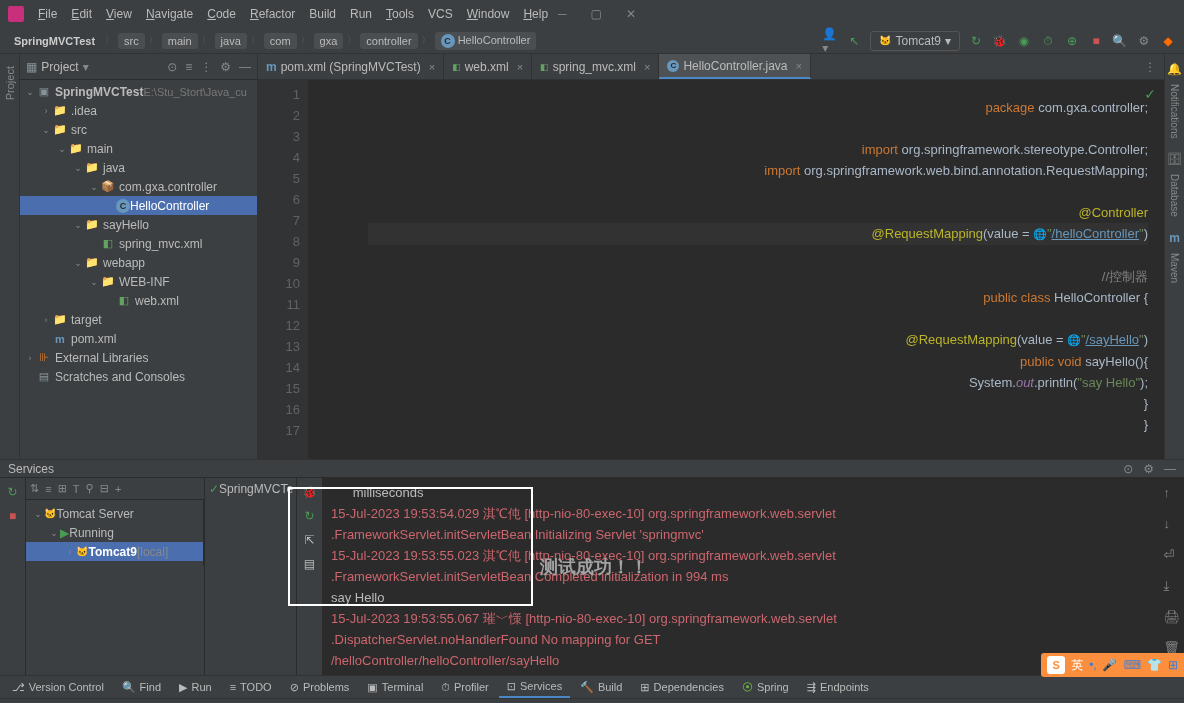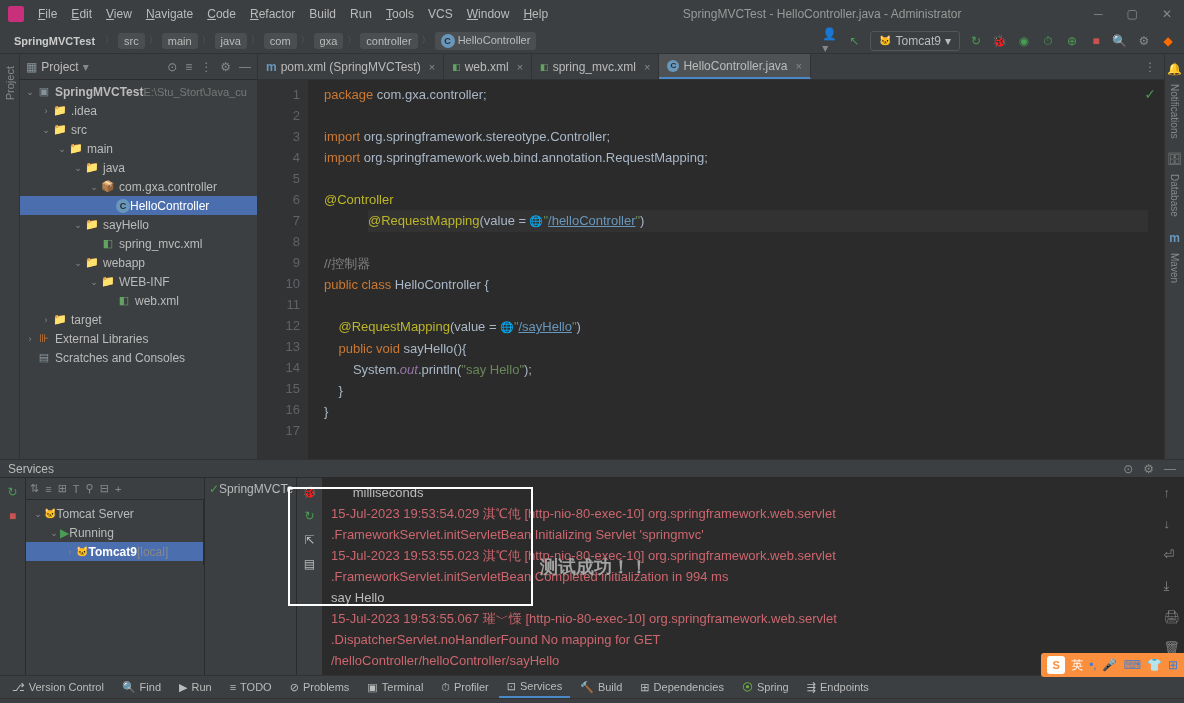--- a/index.html
+++ b/index.html
@@ -63,21 +63,21 @@
     .editor-tabs { height: 26px; background: #3c3f41; display: flex; align-items: center; border-bottom: 1px solid #323232; }
     .editor-tab { height: 25px; padding: 0 8px; display: flex; align-items: center; gap: 4px; border-right: 1px solid #323232; cursor: pointer; font-size: 12px; }
     .editor-tab.active { background: #4e5254; border-bottom: 2px solid #4a88c7; }
     .tab-close { color: #888; font-size: 11px; margin-left: 4px; cursor: pointer; }
     .tab-icon-m { color: #6897bb; font-weight: bold; }
     .tab-icon-xml { color: #62a362; font-size: 9px; }
     .tab-icon-c { width: 12px; height: 12px; background: #6897bb; border-radius: 50%; color: #2b2b2b; text-align: center; line-height: 12px; font-size: 8px; font-weight: bold; }
     
     .editor-body { flex: 1; display: flex; background: #2b2b2b; position: relative; }
     .gutter { width: 50px; background: #313335; color: #606366; text-align: right; padding: 4px 8px 4px 0; font-family: "Consolas", monospace; font-size: 13px; line-height: 21px; }
-    .code { flex: 1; padding: 4px 16px; font-family: "Consolas", monospace; font-size: 13px; line-height: 21px; white-space: pre; color: #a9b7c6; }
+    .code { flex: 1; padding: 17px 16px; font-family: "Consolas", monospace; font-size: 13px; line-height: 21px; white-space: pre; color: #a9b7c6; text-align: right; }
     .kw { color: #cc7832; }
     .anno { color: #bbb529; }
     .str { color: #6a8759; }
     .cls { color: #a9b7c6; }
     .cmt { color: #808080; margin-top: 14px; }
     .field { color: #9876aa; font-style: italic; }
     .link { color: #6897bb; text-decoration: underline; }
     .highlight-line { background: #323232; margin-left: 44px; }
     .globe-icon { color: #6897bb; font-size: 11px; }
     .check-mark { position: absolute; top: 6px; right: 8px; color: #499c54; font-size: 14px; }
@@ -131,21 +131,20 @@
     <span class="menu-item"><u>N</u>avigate</span>
     <span class="menu-item"><u>C</u>ode</span>
     <span class="menu-item"><u>R</u>efactor</span>
     <span class="menu-item">Build</span>
     <span class="menu-item">Run</span>
     <span class="menu-item"><u>T</u>ools</span>
     <span class="menu-item">VCS</span>
     <span class="menu-item"><u>W</u>indow</span>
     <span class="menu-item"><u>H</u>elp</span>
   </div>
-  <div class="window-title">SpringMVCTest - HelloController.java - Administrator</div>
   <div class="window-controls">
     <span>─</span>
     <span>▢</span>
     <span>✕</span>
   </div>
 </div>
 
 <div class="nav-bar">
   <div class="breadcrumb">
     <span class="breadcrumb-item first">SpringMVCTest</span>
@@ -260,20 +259,24 @@
           <span class="tree-label">WEB-INF</span>
         </div>
       <div class="tree-node" style="padding-left:96px">
           <span class="tree-icon xml-icon"></span>
           <span class="tree-label">web.xml</span>
         </div>
       <div class="tree-node" style="padding-left:20px">
           <span class="tree-arrow">›</span>
           <span class="tree-icon folder-orange-icon">📁</span>
           <span class="tree-label">target</span>
+        </div>
+      <div class="tree-node" style="padding-left:32px">
+          <span class="tree-icon maven-icon"></span>
+          <span class="tree-label">pom.xml</span>
         </div>
       <div class="tree-node" style="padding-left:4px">
           <span class="tree-arrow">›</span>
           <span class="tree-icon" style="color:#cc7832">⊪</span>
           <span class="tree-label">External Libraries</span>
         </div>
       <div class="tree-node" style="padding-left:16px">
           <span class="tree-icon" style="color:#87939a">▤</span>
           <span class="tree-label">Scratches and Consoles</span>
         </div>

